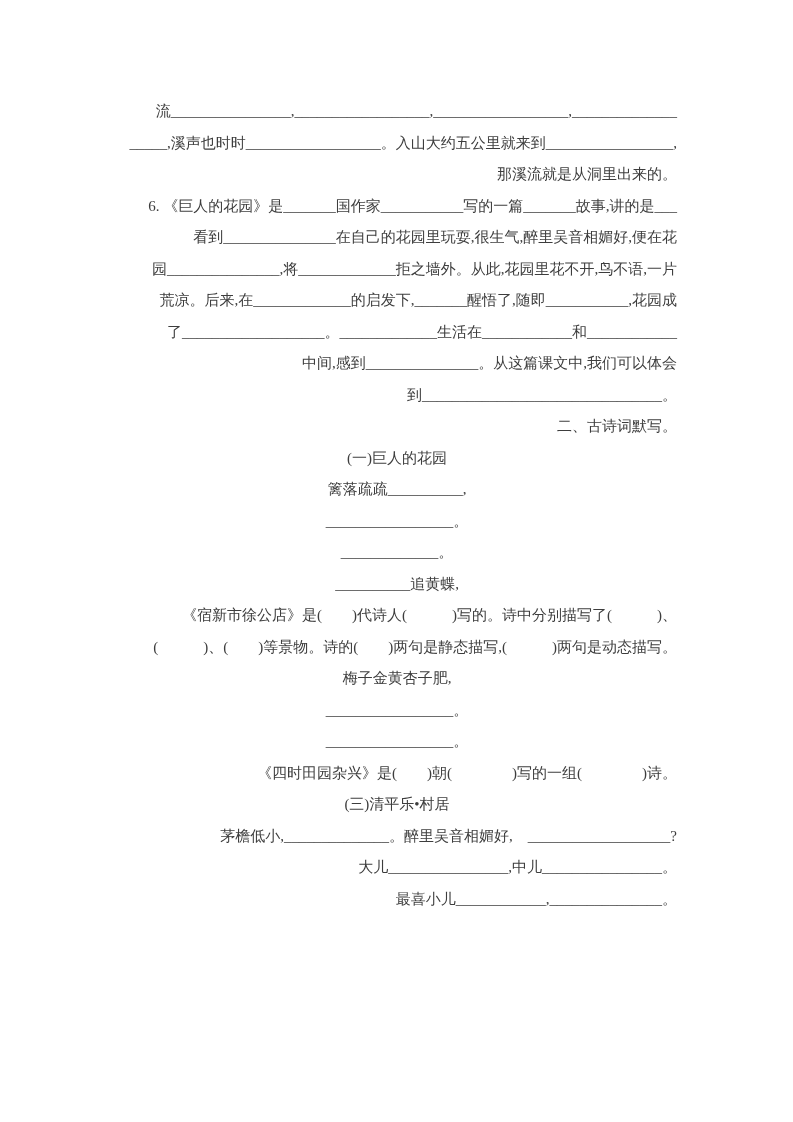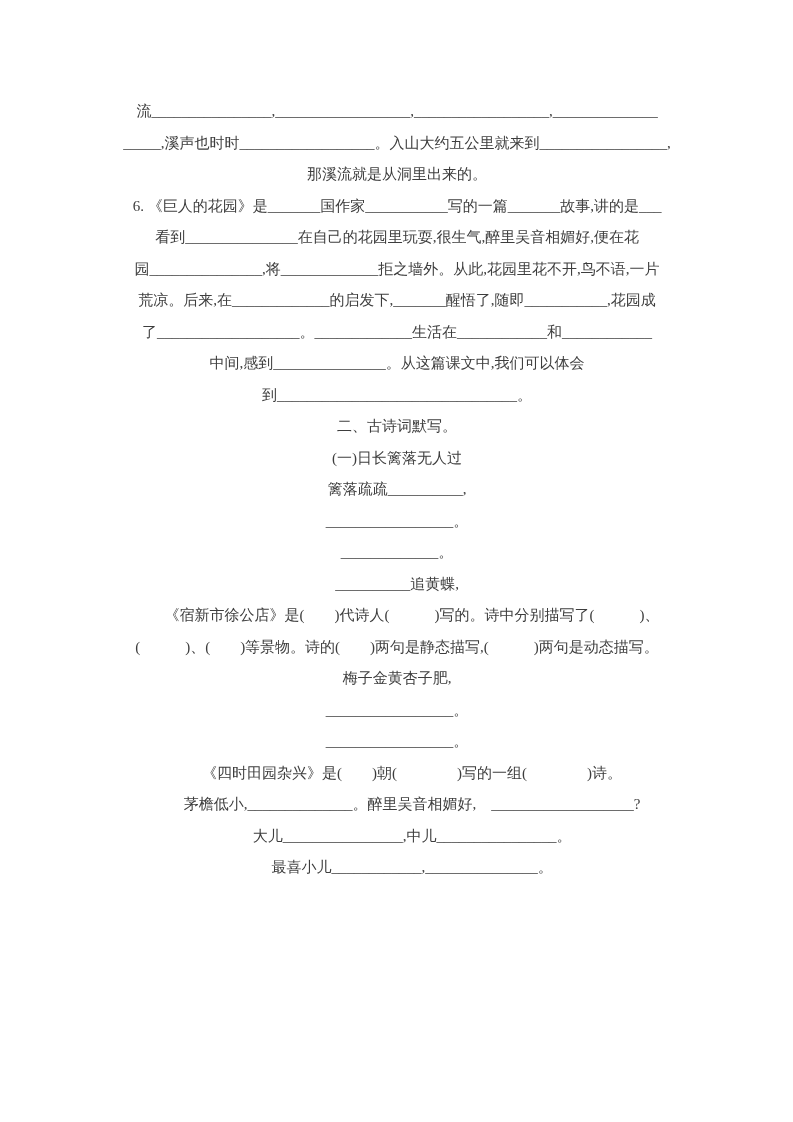--- a/index.html
+++ b/index.html
@@ -20,21 +20,21 @@
   .content {
     position: absolute;
     top: 96px;
     left: 117px;
     width: 560px;
   }
   .line {
     height: 31.5px;
     line-height: 31.5px;
     white-space: pre;
-    text-align: center;
+    text-align: right;
   }
   .line.c { text-align: center; }
   .line.i { text-indent: 30px; }
 </style>
 </head>
 <body>
 
 <div class="page">
   <div class="content">
 
@@ -45,31 +45,32 @@
     <div class="line">6. 《巨人的花园》是_______国作家___________写的一篇_______故事,讲的是___</div>
     <div class="line">看到_______________在自己的花园里玩耍,很生气,醉里吴音相媚好,便在花</div>
     <div class="line">园_______________,将_____________拒之墙外。从此,花园里花不开,鸟不语,一片</div>
     <div class="line">荒凉。后来,在_____________的启发下,_______醒悟了,随即___________,花园成</div>
     <div class="line">了___________________。_____________生活在____________和____________</div>
     <div class="line">中间,感到_______________。从这篇课文中,我们可以体会</div>
     <div class="line">到________________________________。</div>
 
     <div class="line">二、古诗词默写。</div>
 
-    <div class="line c">(一)日长篱落无人过</div>
+    <div class="line c">(一)巨人的花园</div>
     <div class="line c">篱落疏疏__________,</div>
     <div class="line c">_________________。</div>
     <div class="line c">_____________。</div>
     <div class="line c">__________追黄蝶,</div>
     <div class="line i">《宿新市徐公店》是(　　)代诗人(　　　)写的。诗中分别描写了(　　　)、</div>
     <div class="line">(　　　)、(　　)等景物。诗的(　　)两句是静态描写,(　　　)两句是动态描写。</div>
 
     <div class="line c">梅子金黄杏子肥,</div>
     <div class="line c">_________________。</div>
     <div class="line c">_________________。</div>
     <div class="line i">《四时田园杂兴》是(　　)朝(　　　　)写的一组(　　　　)诗。</div>
 
+    <div class="line c">(三)清平乐•村居</div>
     <div class="line i">茅檐低小,______________。醉里吴音相媚好,　___________________?</div>
     <div class="line i">大儿________________,中儿________________。</div>
     <div class="line i">最喜小儿____________,_______________。</div>
 
   </div>
 </div>
 
 </body></html>

